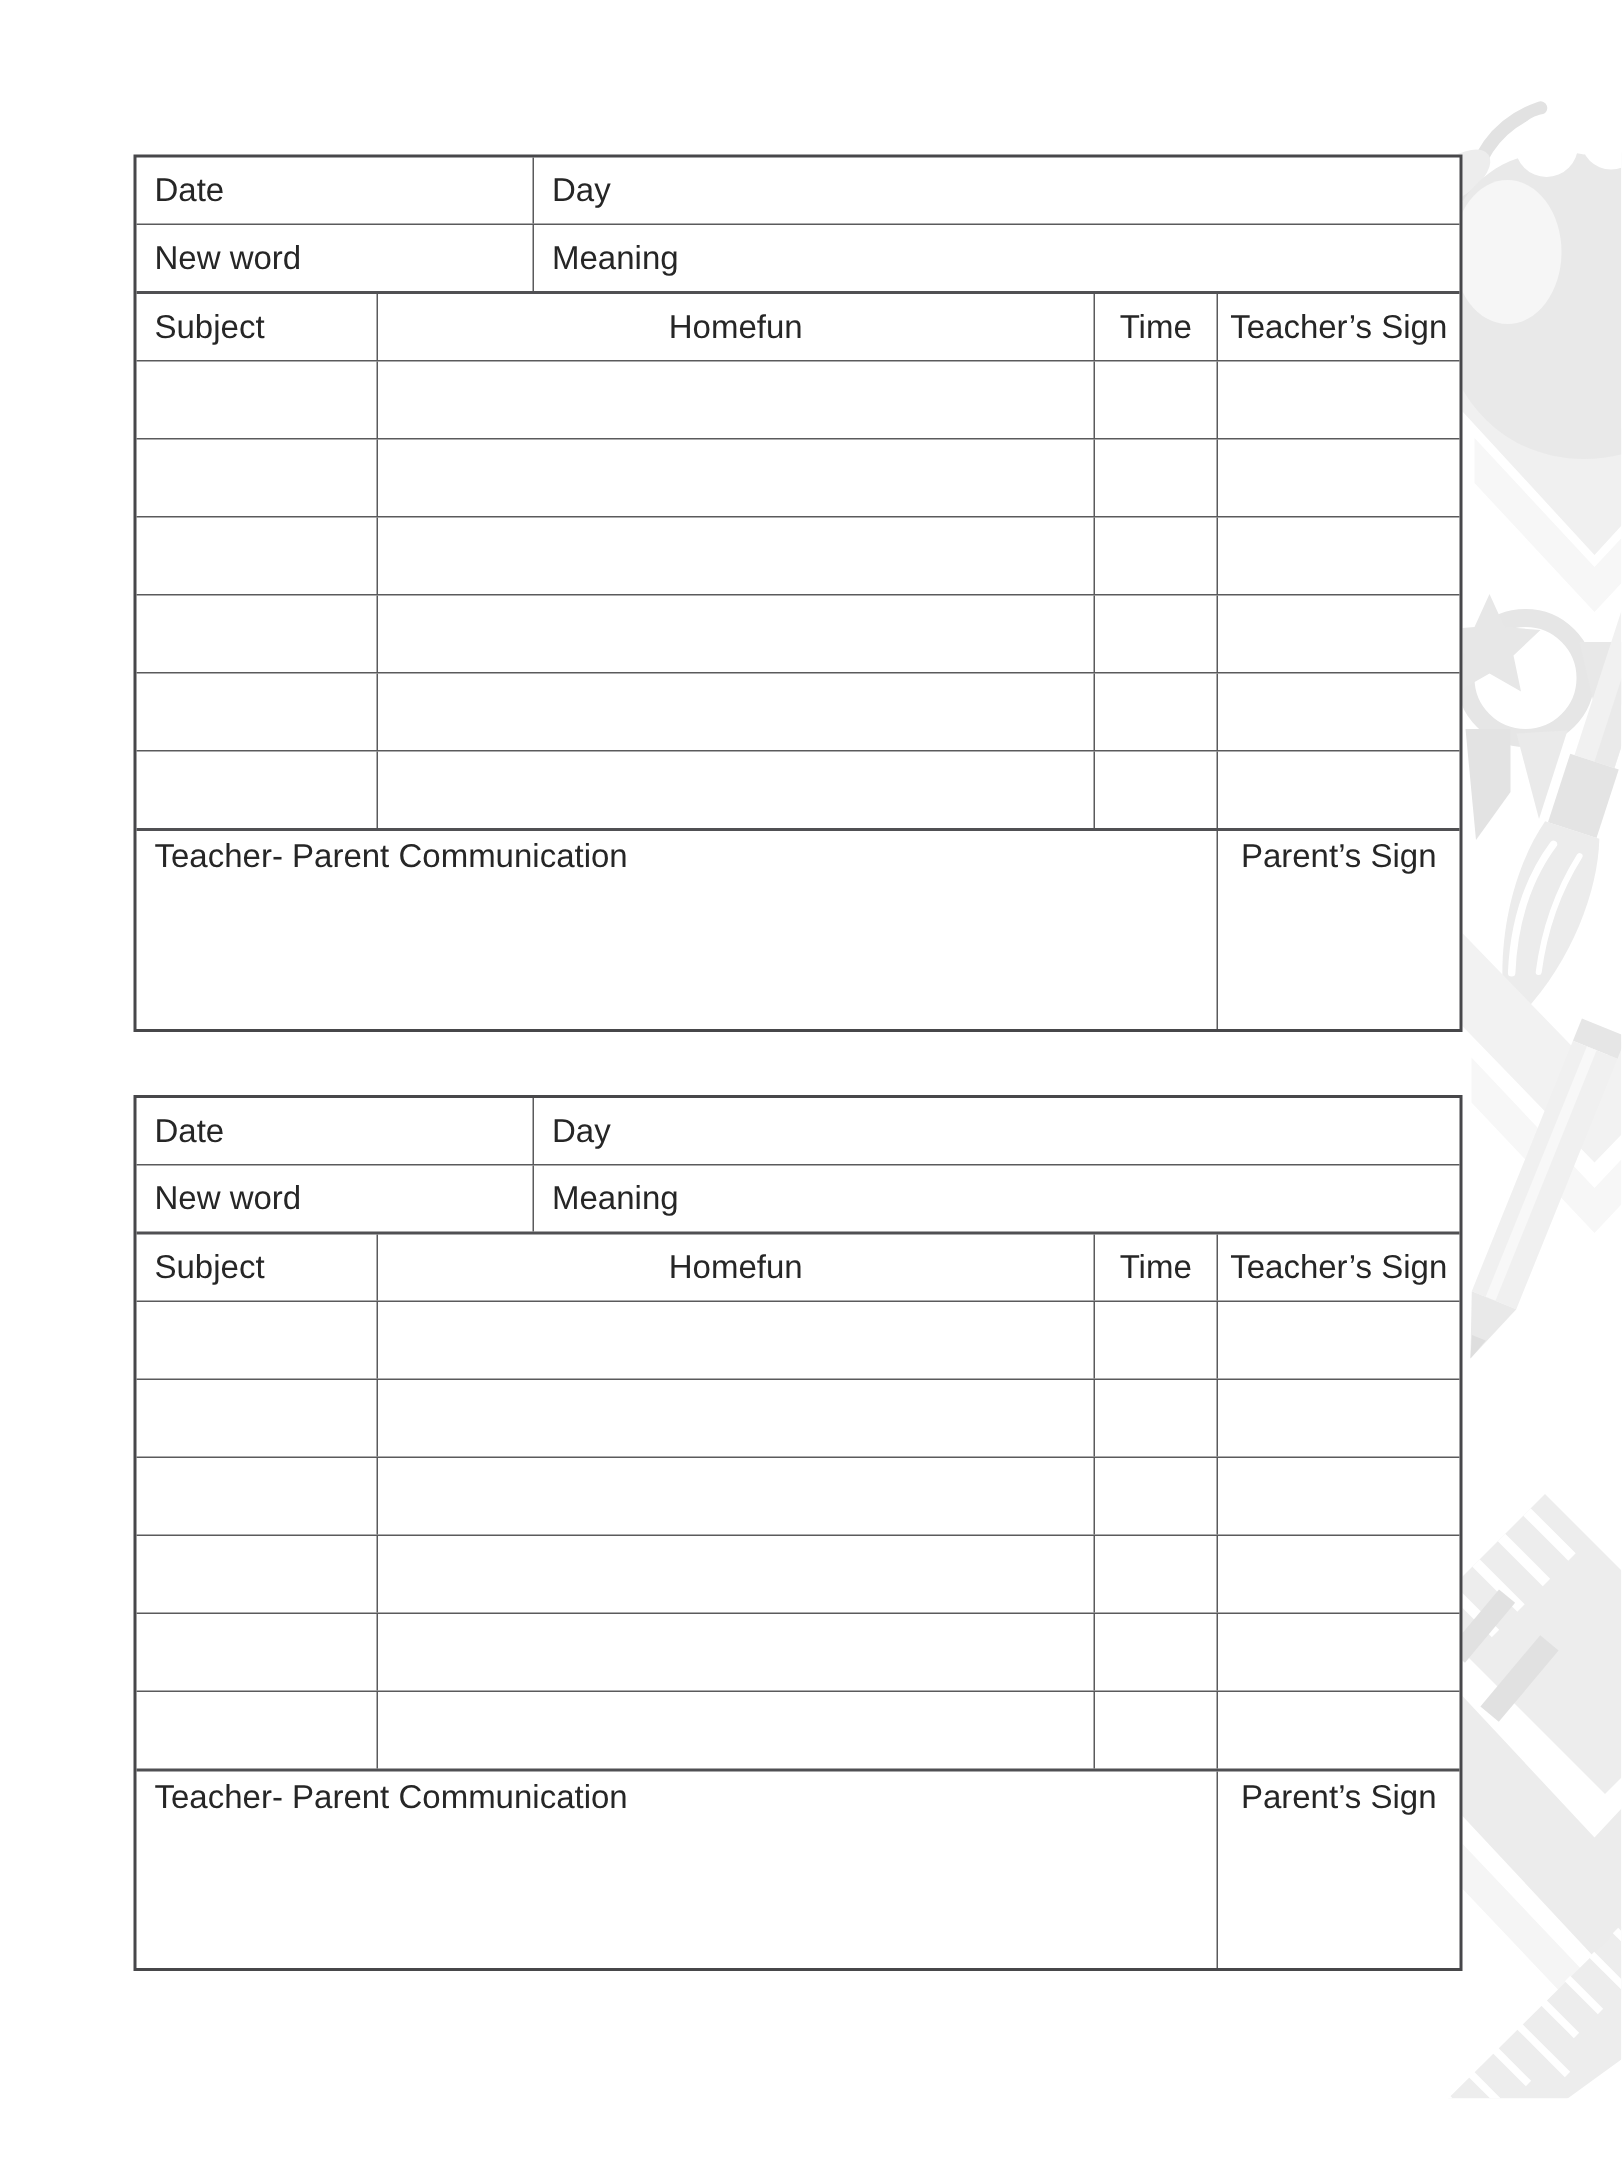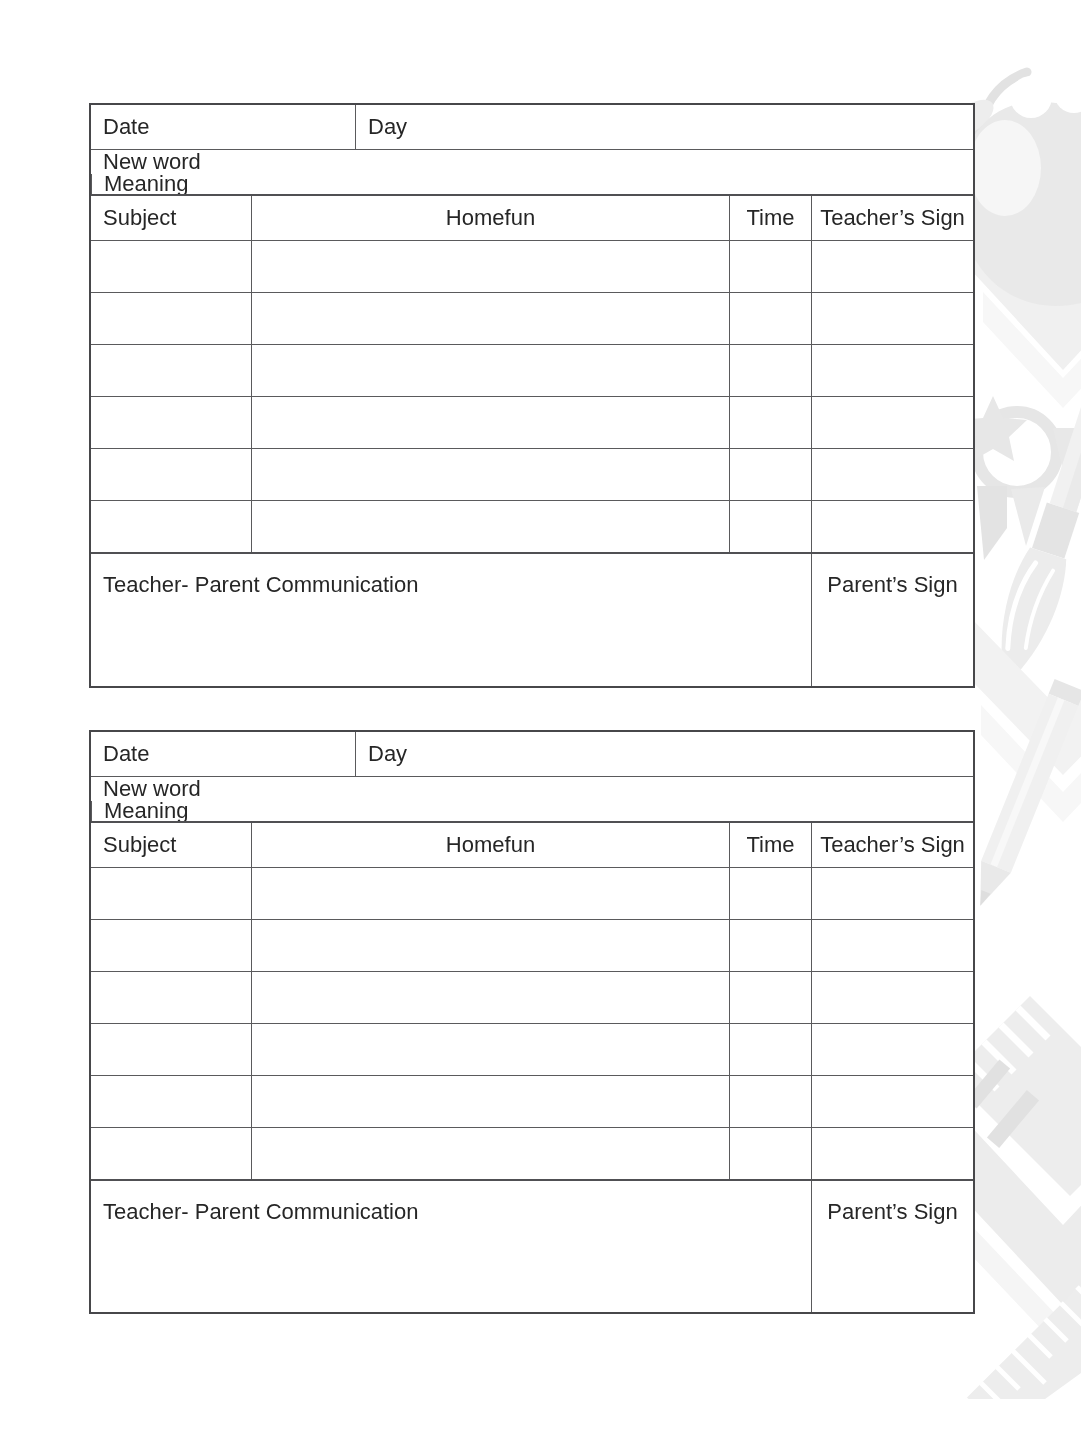--- a/index.html
+++ b/index.html
@@ -12,40 +12,40 @@
     position:absolute;left:89px;width:886px;box-sizing:border-box;
     background:#ffffff;border:2px solid #47474a;z-index:1;
     display:flex;flex-direction:column;
   }
   .t1{top:103px;height:585px;}
   .t2{top:730px;height:584px;}
   .row{display:flex;box-sizing:border-box;border-top:1.5px solid #5a5a5c;flex:none;}
   .row:first-child{border-top:none;}
   .row.thick{border-top:2.5px solid #505053;}
   .r-date{height:44px;}
-  .r-word{height:45px;flex-direction:column;}
+  .r-word{height:45px;}
   .r-head{height:46px;}
   .r-item{height:52px;}
   .r-comm{flex:1;}
   .cell{
     box-sizing:border-box;border-left:1.5px solid #5a5a5c;
     display:flex;align-items:center;padding-left:12px;font-size:22px;line-height:1.1;
     overflow:hidden;
   }
   .cell:first-child{border-left:none;}
   .c-half{width:264px;}
   .c-rest{flex:1;padding-left:12px;}
   .c-a{width:136px;}
   .c-b{flex:1;margin-left:24px;}
   .c-c{width:82px;}
   .c-d{width:162px;}
   .c-comm{flex:1;}
   .bold{font-weight:normal;}
   .center{justify-content:center;padding-left:0;}
-  .top{align-items:flex-start;padding-top:19px;}
+  .top{align-items:flex-start;padding-top:5px;}
 </style>
 </head>
 <body>
 
 <div class="page">
 
   <svg class="wm" width="260" height="1447" viewBox="0 0 260 1447" aria-hidden="true">
 
     <g>
       <polygon points="150,270 242,370 334,270 334,205 242,305 150,205" fill="#f0f0f0"></polygon>

